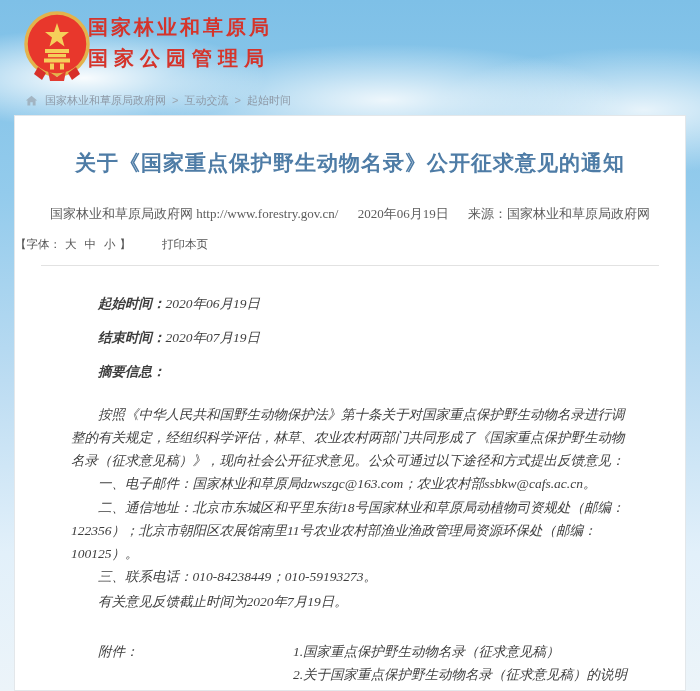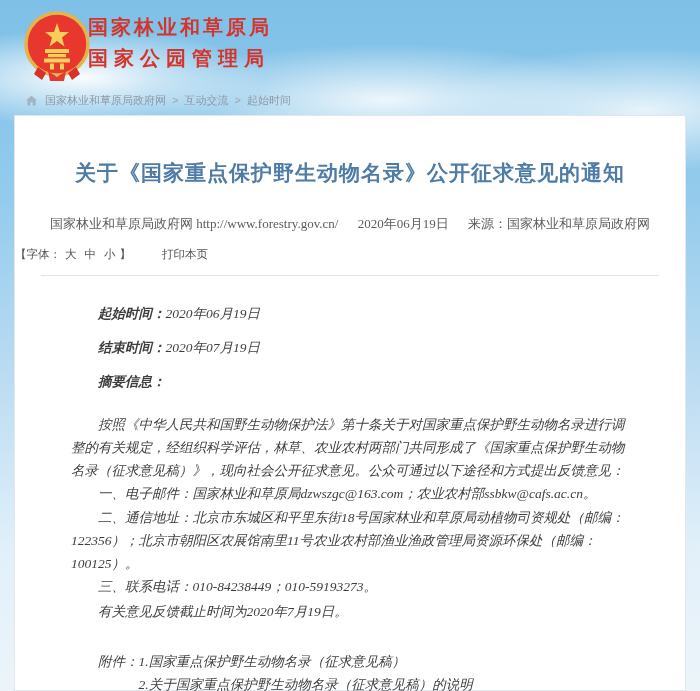--- a/index.html
+++ b/index.html
@@ -26,21 +26,21 @@
   .breadcrumb .home-icon { width:13px; height:13px; margin-right:7px; opacity:.75; }
   .breadcrumb a { color:#8d98a5; text-decoration:none; cursor:pointer; }
   .breadcrumb .sep { margin:0 6px; color:#9aa4af; }
 
   
   .content-card {
     margin:1px 14px 0 14px; background:#ffffff; border:1px solid #e3e7ea;
     height:576px; position:relative;
   }
   .article-title {
-    margin-top:43px; text-align:center;
+    margin-top:33px; text-align:center;
     font-size:21px; font-weight:bold; color:#4e7ca6; letter-spacing:1px;
   }
   .meta-line {
     margin-top:28px; text-align:center; font-size:13px; color:#5c5c5c;
     font-family:"Liberation Serif","DejaVu Serif",serif;
   }
   .meta-line span { margin:0 8px; }
   .toolbar {
     margin-top:14px; text-align:left; font-size:11.5px; color:#555;
     font-family:"Liberation Serif","DejaVu Serif",serif;
@@ -53,21 +53,21 @@
   .article-body {
     padding:26px 58px 0 56px;
     font-family:"Liberation Serif","DejaVu Serif",serif;
     font-size:13.5px; color:#3e3e3e; line-height:1.72;font-style:italic;
   }
   .field-row { margin:0 0 11px 0; text-indent:2em; }
   .field-label { font-weight:bold; }
   .summary-label { font-weight:bold; text-indent:2em; margin-bottom:19px; }
   .para { text-indent:2em; }
   .deadline { text-indent:2em; margin-top:2px; }
-  .attachments { margin-top:26px; display:flex; text-indent:0; padding-left:2em; }
+  .attachments { margin-top:26px; display:flex; text-indent:0; padding-left:2em;justify-content:space-between; }
   .attachment-list div { cursor:pointer; }
 </style>
 </head>
 <body>
 
 <div class="site-header">
   <svg class="emblem" viewBox="0 0 66 70">
     <circle cx="33" cy="33" r="31" fill="#e8372c" stroke="#e3b34c" stroke-width="3.5"></circle>
     <polygon fill="#f5cf5a" points="33,12 36,21 45,21 38,26.5 40.5,35.5 33,30 25.5,35.5 28,26.5 21,21 30,21"></polygon>
     <rect x="21" y="38" width="24" height="4" fill="#f5cf5a"></rect>

